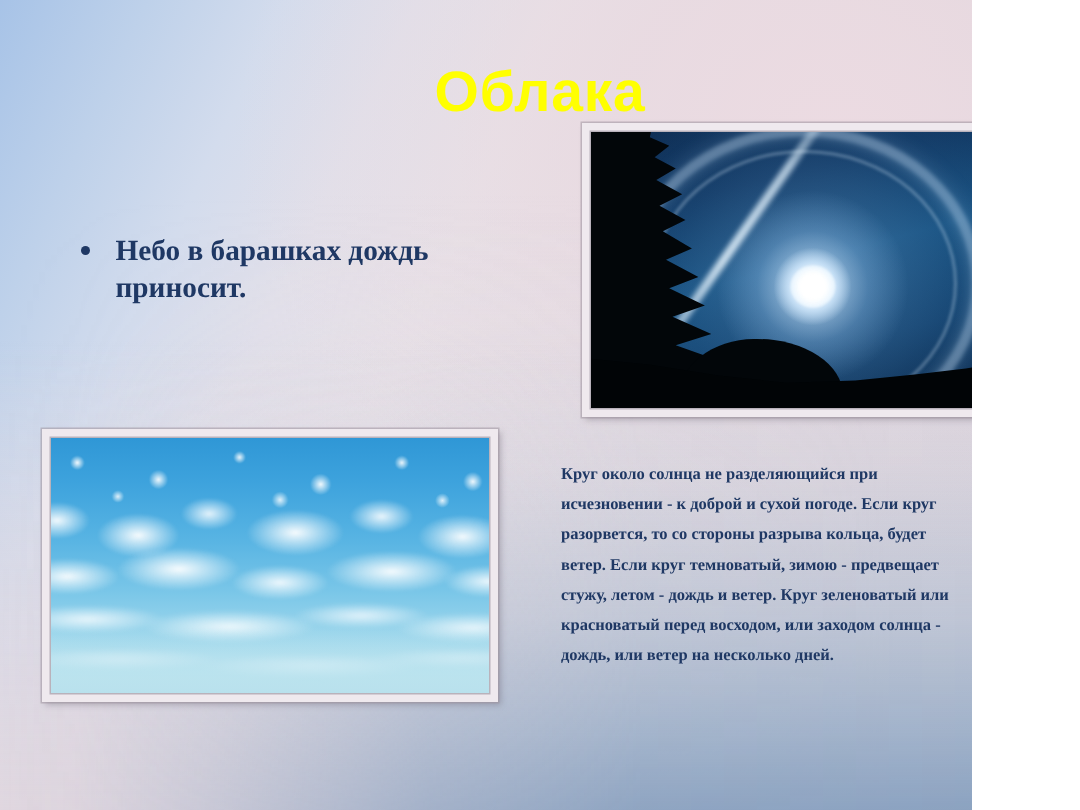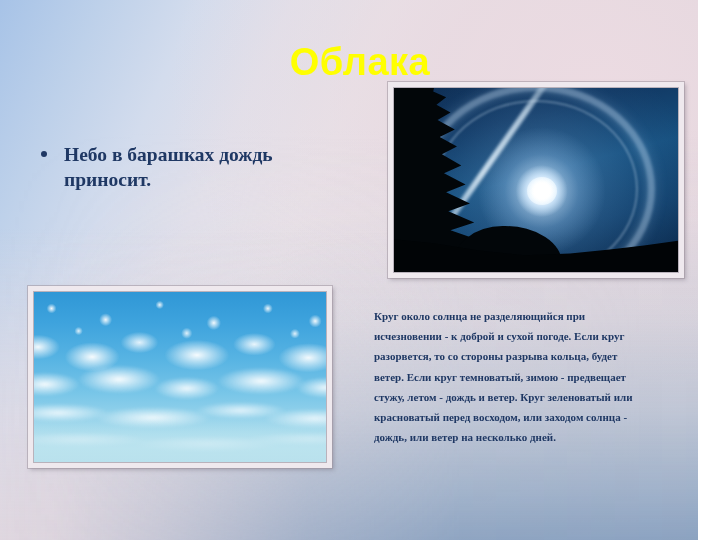--- a/index.html
+++ b/index.html
@@ -9,21 +9,21 @@
   }
   body {
     width: 720px;
     height: 540px;
     overflow: hidden;
     font-family: "Liberation Serif", serif;
   }
 
   #slide {
     position: relative;
-    width: 698px;
+    width: 648px;
     height: 540px;
     overflow: hidden;
     background: #e3dbe1;
   }
 
   
   .bg-layer {
     position: absolute;
     inset: 0;
     pointer-events: none;
@@ -82,21 +82,21 @@
     letter-spacing: 0.5px;
     white-space: nowrap;
   }
 
   
   #bullet-list {
     position: absolute;
     left: 34px;
     top: 142px;
     width: 320px;
-    margin: 0;
+    margin: 13px;
     padding: 0;
     list-style: none;
   }
   .bullet-item {
     position: relative;
     padding-left: 30px;
     font-family: "Liberation Serif", serif;
     font-weight: bold;
     font-size: 19.5px;
     line-height: 25px;

